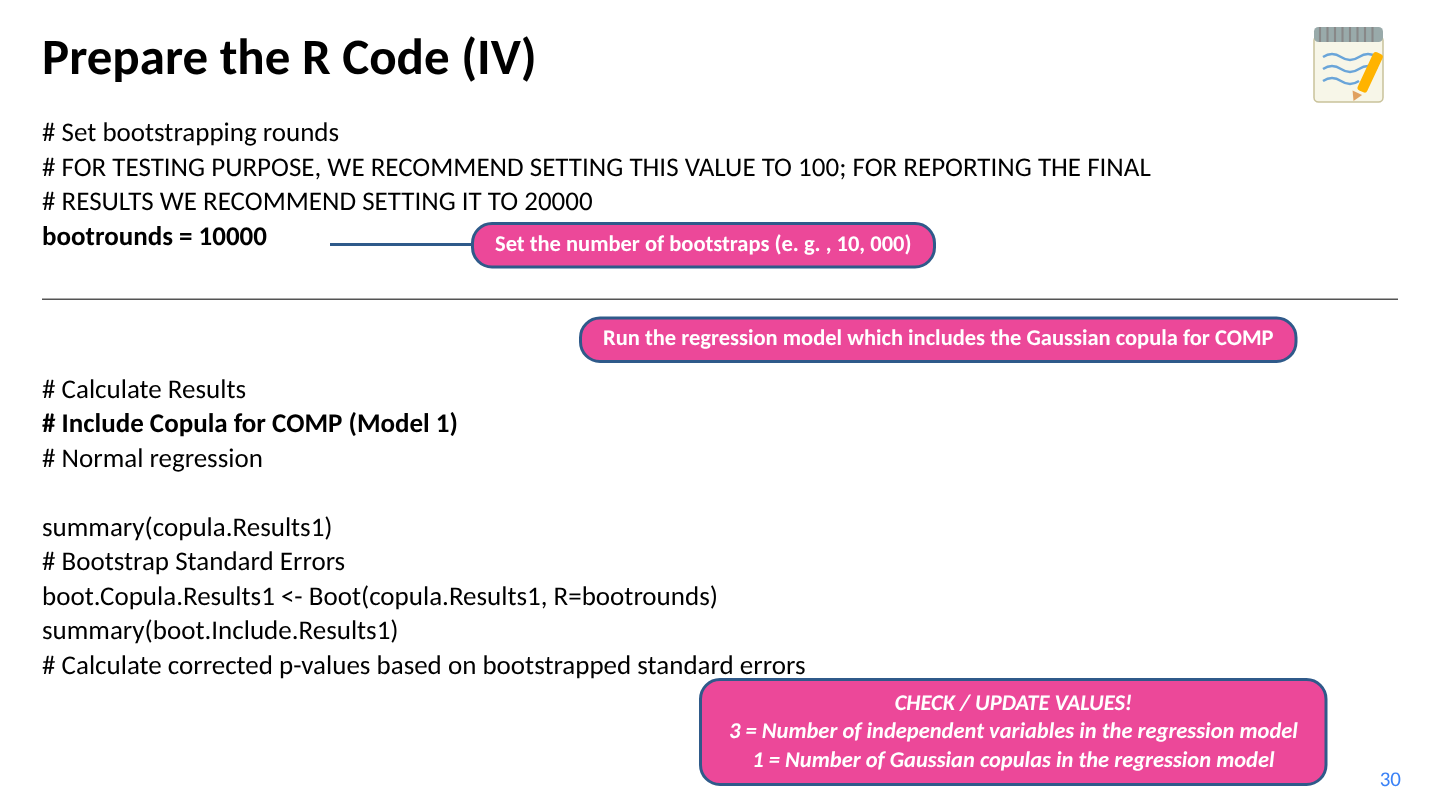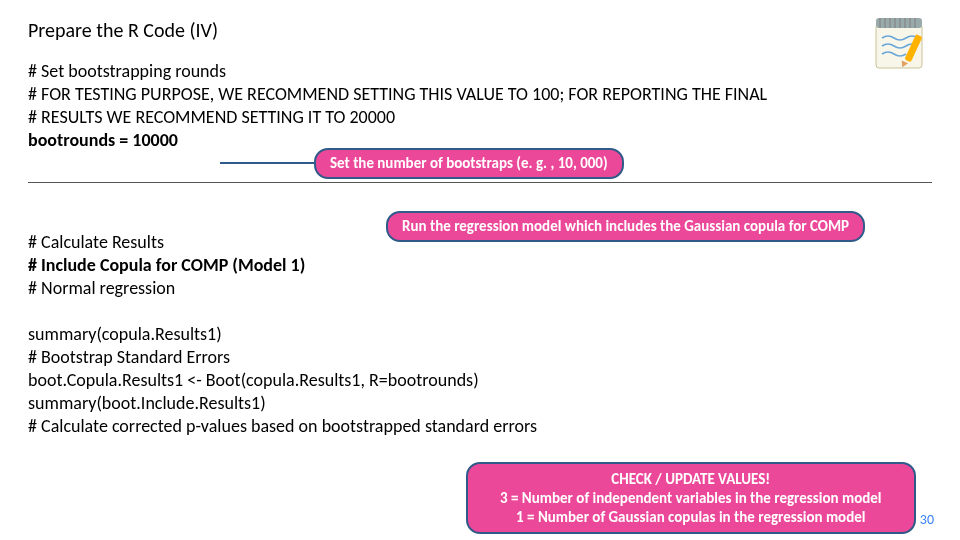--- a/index.html
+++ b/index.html
@@ -6,22 +6,22 @@
   body {
     width: 960px;
     height: 540px;
     font-family: Calibri, Arial, sans-serif;
     background: #fff;
     position: relative;
     padding: 18px 28px 0 28px;
     color: #000;
   }
   .title {
-    font-weight: 400;
-    font-size: 20px;
+    font-weight: 700;
+    font-size: 34px;
     color: #000;
     margin-bottom: 18px;
   }
   .divider {
     border-top: 1px solid #545454;
     margin: 6px 0 8px 0;
   }
   .block {
     font-size: 18px;
     line-height: 1.28;
@@ -93,21 +93,21 @@
   <span># Bootstrap Standard Errors</span><br>
   <span>boot.Copula.Results1 &lt;- Boot(copula.Results1, R=bootrounds)</span><br>
   <span>summary(boot.Include.Results1)</span><br>
   <span># Calculate corrected p-values based on bootstrapped standard errors</span><br>
 </div>
 
 <div class="callout" style="left:386px; top:211px;justify-content:flex-end;">
   <span>Run the regression model which includes the Gaussian copula for COMP</span>
 </div>
 
-<div class="callout" style="left:466px; top:462px; padding:6px 32px;">
+<div class="callout" style="left:466px; top:452px; padding:6px 18px;font-style:italic;">
   <span>CHECK / UPDATE VALUES!</span>
   <span>3 = Number of independent variables in the regression model</span>
   <span>1 = Number of Gaussian copulas in the regression model</span>
 </div>
 
 <div class="notepad">
   <svg width="62" height="62" viewBox="0 0 62 62">
     <rect x="6" y="10" width="46" height="44" rx="3" fill="#f7f6e8" stroke="#c9c29a" stroke-width="1"></rect>
     <rect x="6" y="4" width="46" height="10" rx="3" fill="#9aa"></rect>
     <g stroke="#888" stroke-width="1.4">

